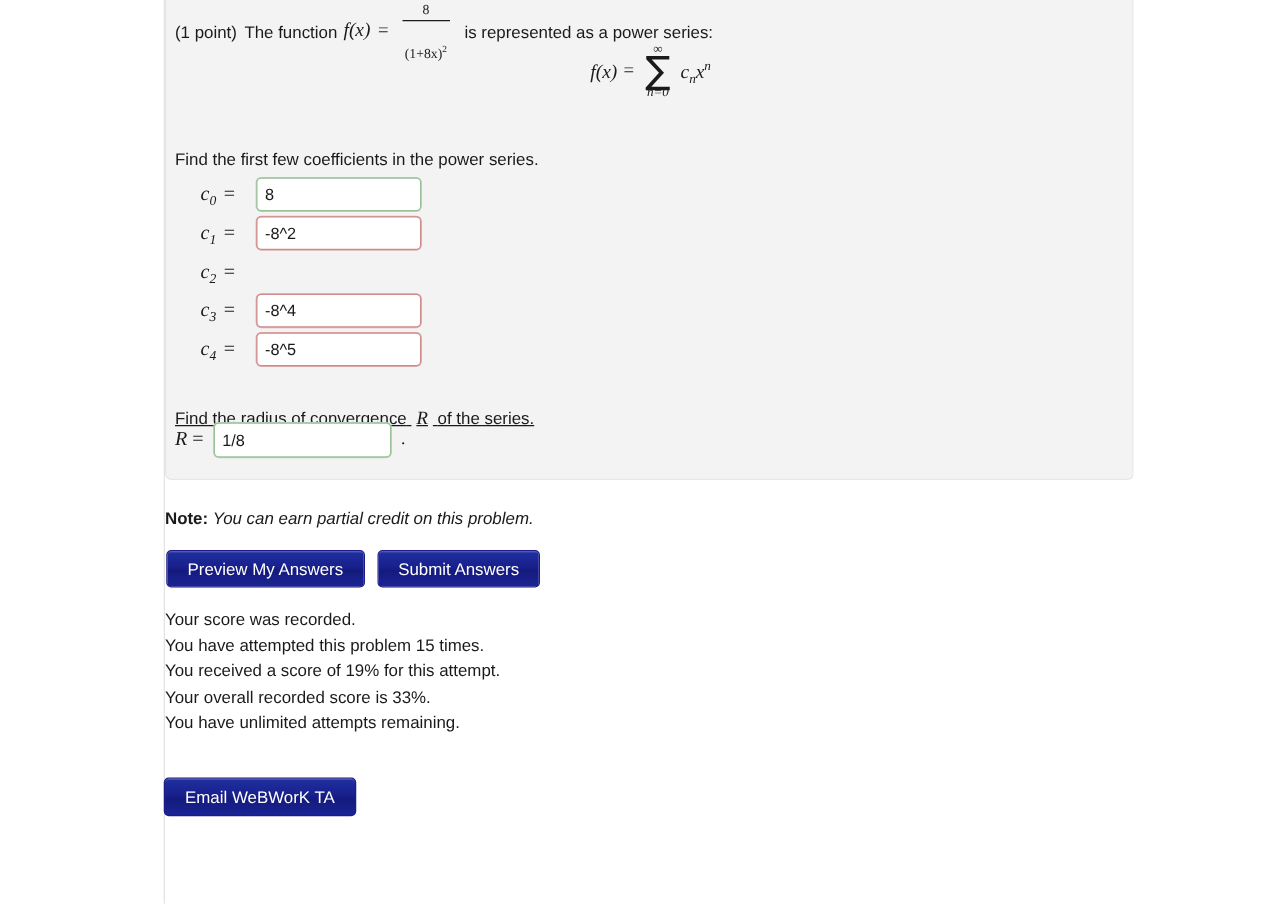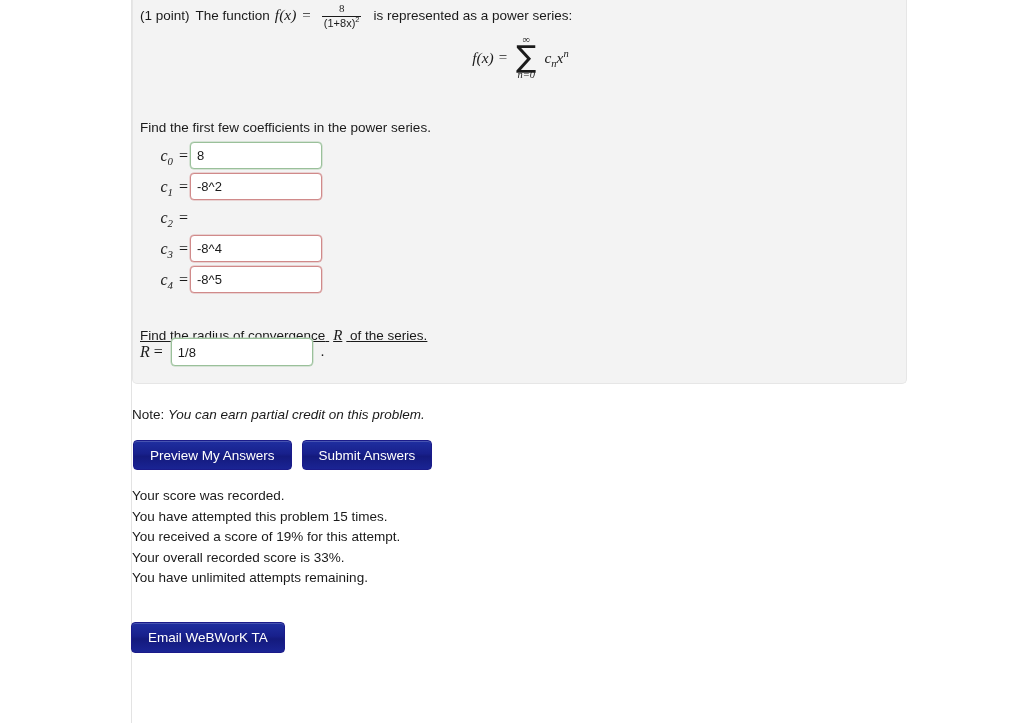--- a/index.html
+++ b/index.html
@@ -84,24 +84,25 @@
     font-family: "Liberation Serif", serif;
     font-size: 11px;
     padding: 0 4px 1px 4px;
   }
   .frac .bar {
     width: 100%;
     height: 1px;
     background: #1a1a1a;
   }
   .frac .den {
-    font-family: Liberation Sans, sans-serif;
+    font-family: Liberation Serif, serif;
     font-size: 11px;
     padding: 1px 2px 0 2px;
     white-space: nowrap;
+    margin-top: 20px;
   }
   .sup {
     font-size: 0.68em;
     vertical-align: super;
     line-height: 0;
   }
   .sub {
     font-size: 0.68em;
     vertical-align: sub;
     line-height: 0;
@@ -166,21 +167,21 @@
     top: 146px;
   }
   .coef-row {
     display: flex;
     align-items: center;
     height: 31px;
   }
   .coef-label {
     width: 48px;
     text-align: right;
-    padding-right: 2px;
+    padding-right: 17px;
     font-family: "Liberation Serif", serif;
     font-style: italic;
     font-size: 16px;
     color: #1a1a1a;
     white-space: nowrap;
   }
   .coef-label .eqs {
     font-style: normal;
     margin-left: 6px;
   }
@@ -239,21 +240,21 @@
     font-family: "Liberation Serif", serif;
   }
 
   
   .note-line {
     position: absolute;
     left: 132px;
     top: 407px;
     font-size: 13.5px;
   }
-  .note-line b { font-weight: normal; }
+  .note-line b { font-weight: bold; }
   .note-line i { font-style: italic; }
 
   .btn-row {
     position: absolute;
     left: 133px;
     top: 440px;
     display: flex;
     gap: 10px;
   }
   .wwbtn {

